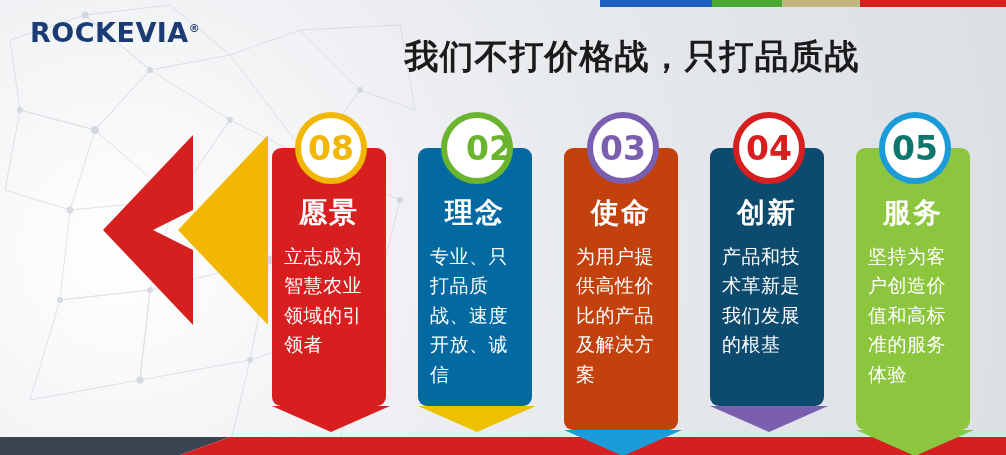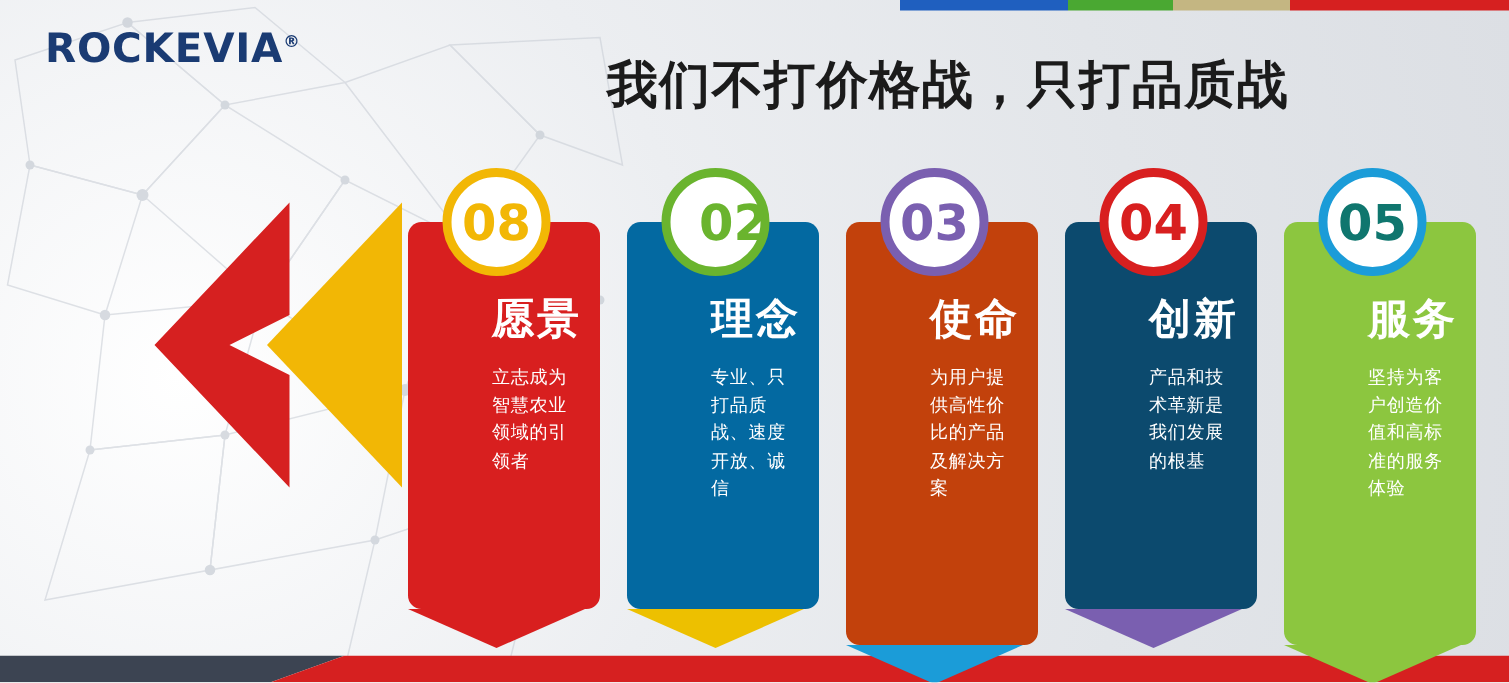--- a/index.html
+++ b/index.html
@@ -95,25 +95,24 @@
     width: 740px;
     height: 340px;
   }
   .card {
     position: absolute;
     top: 48px;
     width: 118px;
   }
   .card .body {
     position: relative;
-    width: 128px;
+    width: 114px;
     border-radius: 9px 9px 9px 9px;
     padding-top: 46px;
     box-sizing: border-box;
-    padding-left: 44px;
   }
   .card .pointer {
     position: absolute;
     left: 0;
     bottom: -26px;
     width: 0;
     height: 0;
     border-left: 59px solid transparent;
     border-right: 59px solid transparent;
   }
@@ -141,21 +140,21 @@
     font-size: 28px;
     font-weight: bold;
     color: #ffffff;
     text-align: center;
     letter-spacing: 2px;
     font-family: "DejaVu Sans", sans-serif;
     margin-bottom: 10px;
     white-space: nowrap;
   }
   .card-desc {
-    font-size: 12px;
+    font-size: 19px;
     color: #ffffff;
     line-height: 1.55;
     font-family: "DejaVu Sans", sans-serif;
     padding: 0 10px 14px 12px;
     box-sizing: border-box;
     letter-spacing: 0.5px;
   }
 </style>
 </head>
 <body>

